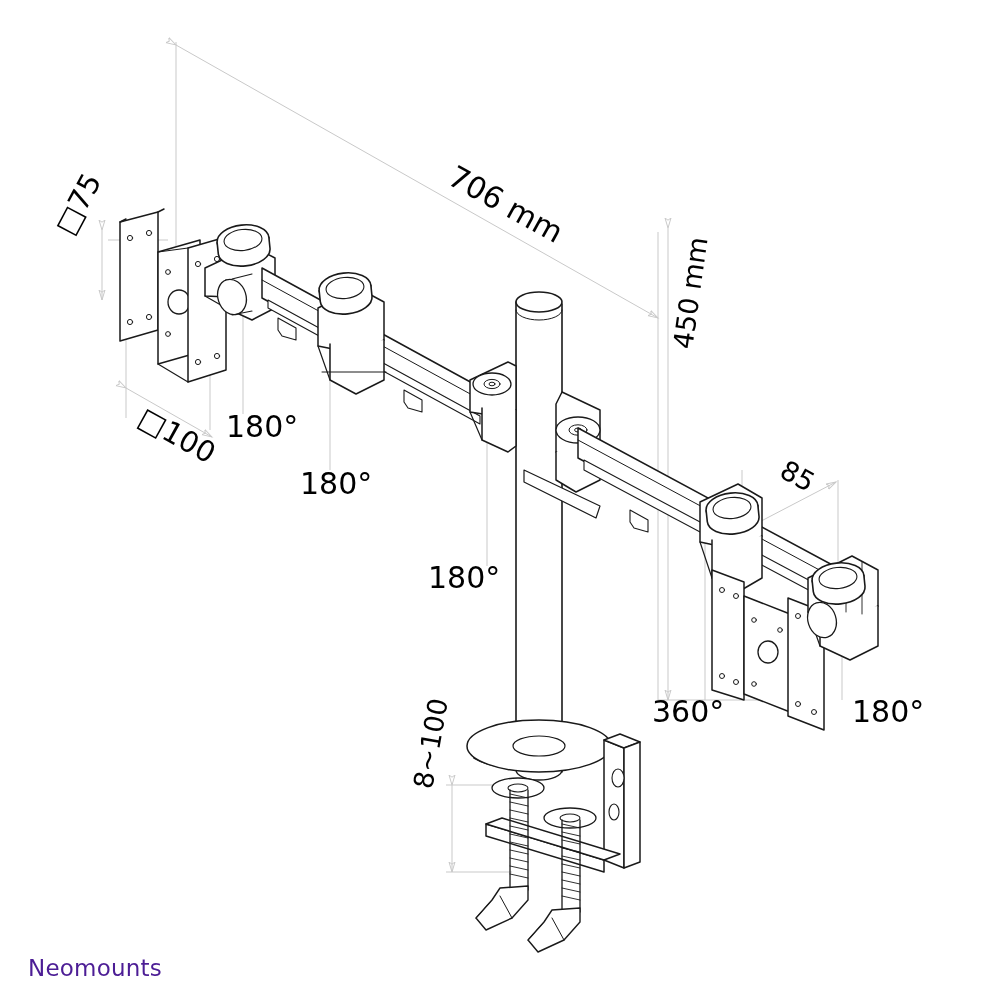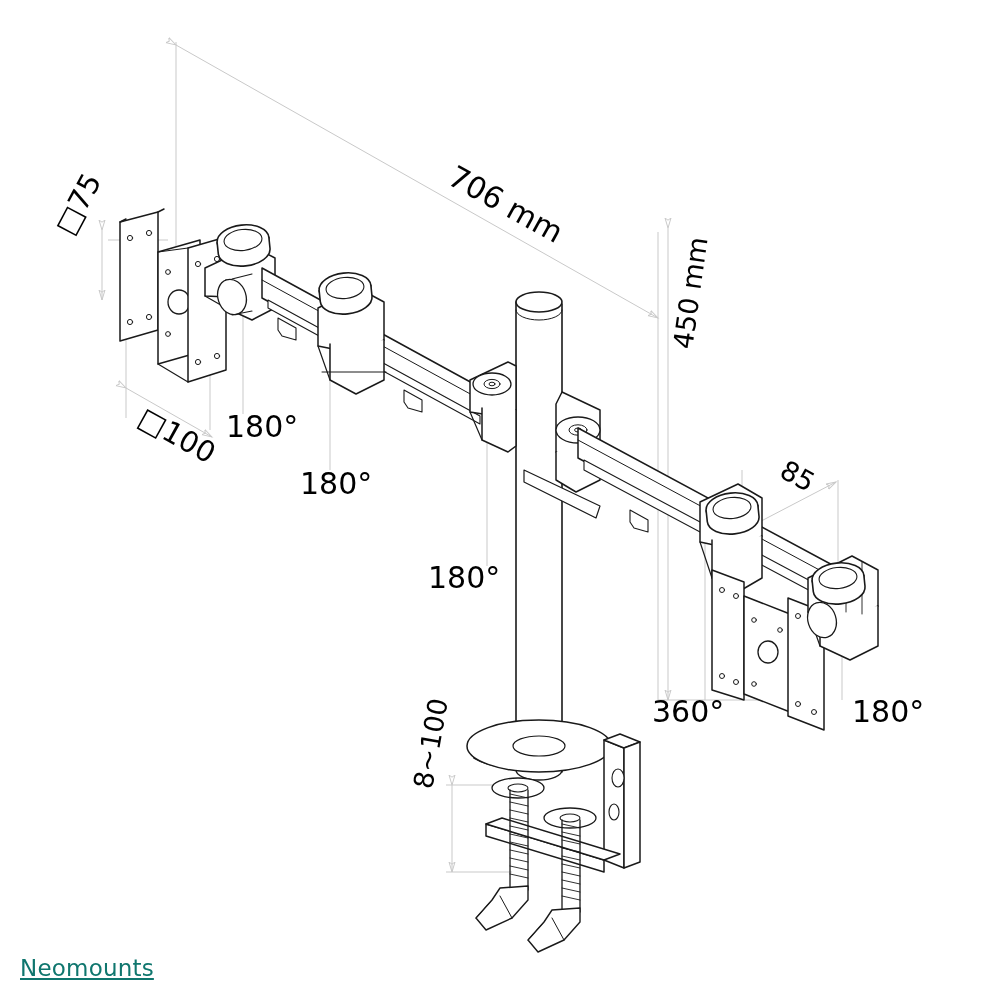--- a/index.html
+++ b/index.html
@@ -5,24 +5,23 @@
 <style>
   html,body{margin:0;padding:0;background:#ffffff;}
   body{
     width:1004px;height:1004px;overflow:hidden;
     font-family:"DejaVu Sans","Liberation Sans",sans-serif;
     color:#111;
   }
   #sheet{position:relative;width:1004px;height:1004px;background:#fff;}
   #sheet svg{position:absolute;left:0;top:0;width:1004px;height:1004px;}
   .watermark{
-    position:absolute;left:20px;top:955px;
-    font-size:23px;color:#0f766e;letter-spacing:.2px;
+    position:absolute;left:28px;top:955px;
+    font-size:23px;color:#4c1d95;letter-spacing:.2px;
     font-family:"DejaVu Sans","Liberation Sans",sans-serif;
-    text-decoration:underline;
   }
   .dimtext{font-family:"DejaVu Sans","Liberation Sans",sans-serif;fill:#000;}
 </style>
 </head>
 <body>
 
 <div id="sheet">
 
   <svg viewBox="0 0 1004 1004" xmlns="http://www.w3.org/2000/svg">
 

